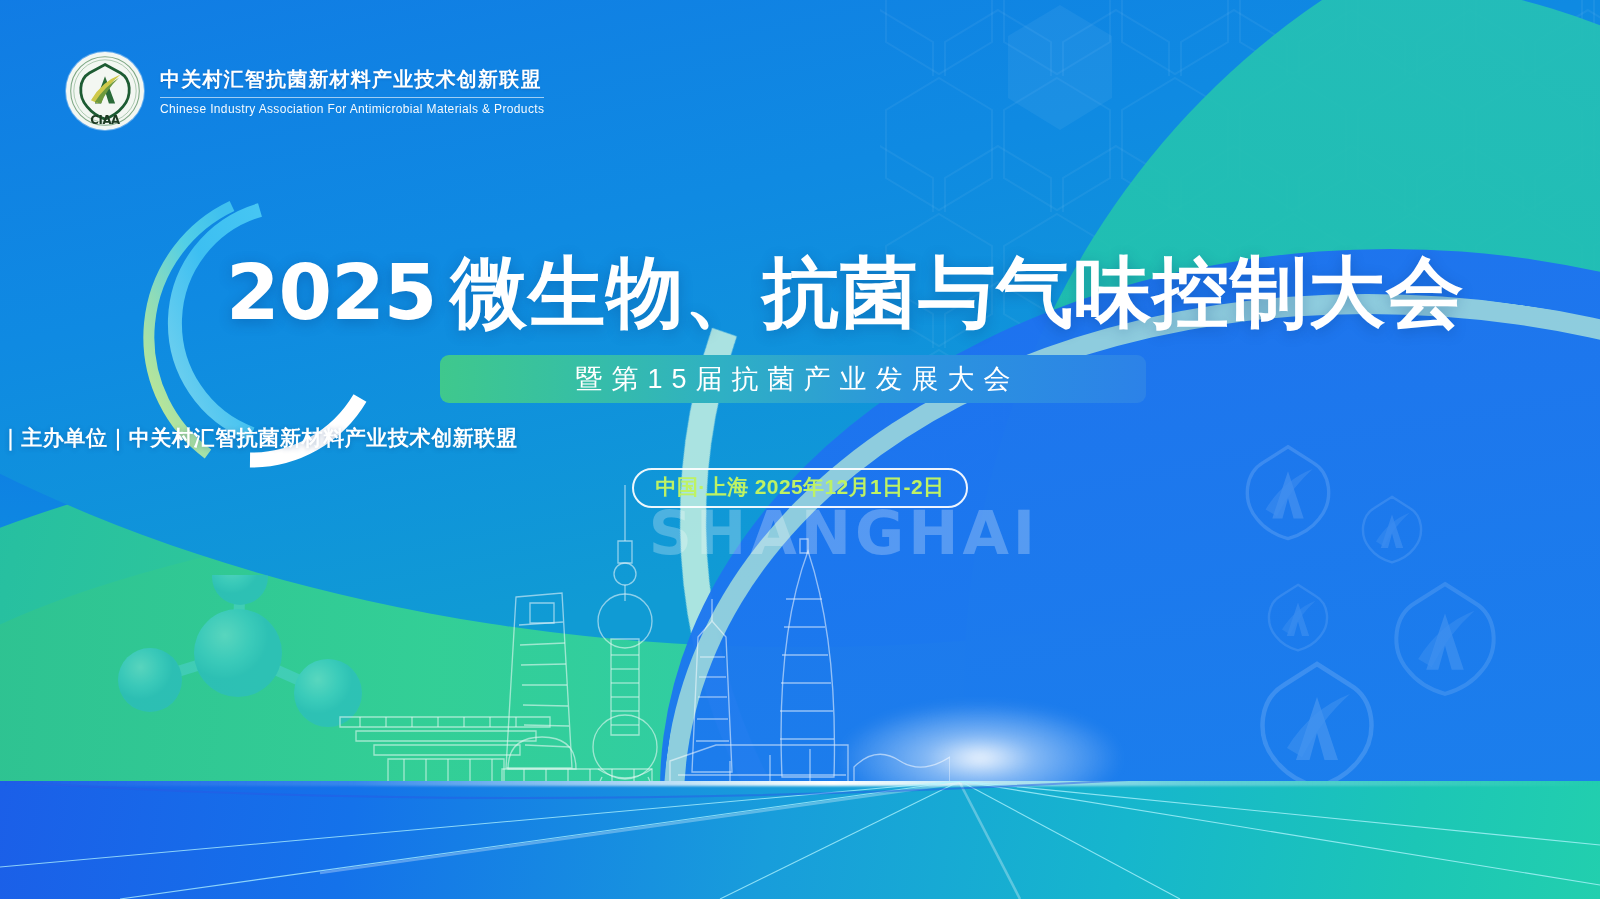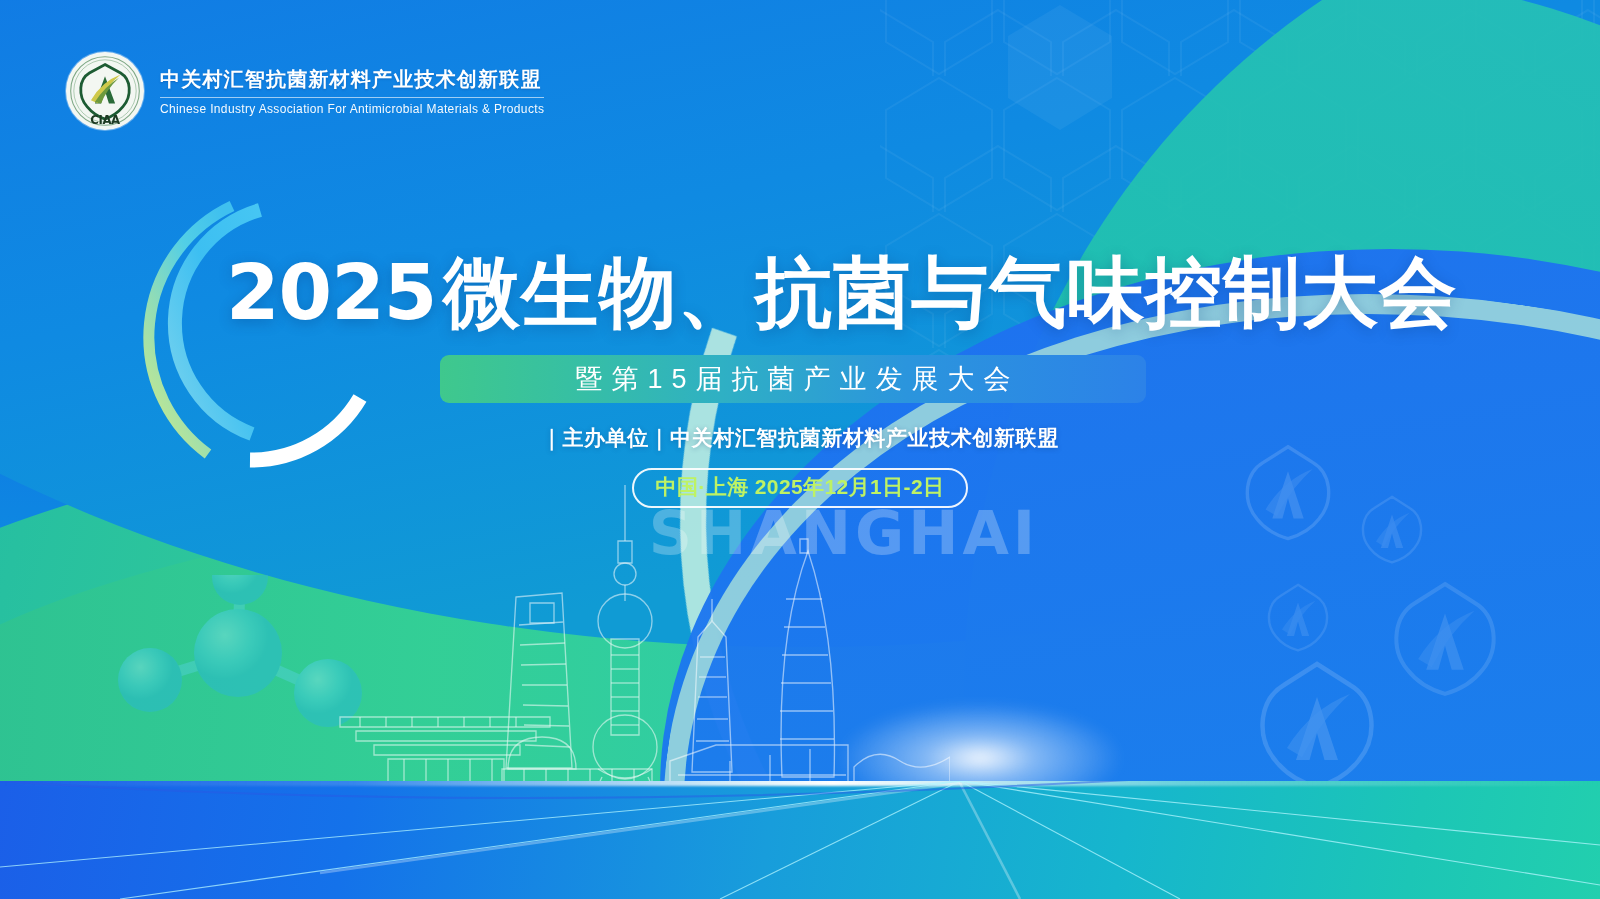--- a/index.html
+++ b/index.html
@@ -115,34 +115,34 @@
   
   .content{position:absolute;left:0;top:0;width:100%;z-index:35;}
   .title{
     position:absolute;left:226px;top:254px;width:1150px;
     color:#fff;font-size:77px;font-weight:700;letter-spacing:1px;line-height:1;
     white-space:nowrap;
     text-shadow:0 3px 14px rgba(4,46,110,.28);
   }
   .title .year{
     font-family:"DejaVu Sans","Liberation Sans",sans-serif;
-    font-weight:700;letter-spacing:-1px;margin-right:7px;
+    font-weight:700;letter-spacing:-1px;margin-right:14px;
   }
   .subtitle-bar{
     position:absolute;left:440px;top:355px;width:706px;height:48px;
     border-radius:9px;
     background:linear-gradient(90deg,#3fc88d 0%,#37c0a2 18%,#2fb0c4 40%,#2b95dd 66%,#2c82e8 100%);
     display:flex;align-items:center;justify-content:center;
   }
   .subtitle-bar span{
     color:#fff;font-size:27px;font-weight:400;letter-spacing:9px;
     text-indent:9px;white-space:nowrap;
   }
   .organizer{
-    position:absolute;left:0;top:424px;width:100%;text-align:center;
+    position:absolute;left:0;top:424px;width:100%;text-align:left;
     color:#fff;font-size:21px;font-weight:700;letter-spacing:.6px;white-space:nowrap;
     text-shadow:0 1px 5px rgba(4,46,110,.3);
   }
   .pill-wrap{position:absolute;left:0;top:468px;width:100%;display:flex;justify-content:center;}
   .pill{
     border:2px solid rgba(255,255,255,.92);border-radius:22px;
     padding:5px 22px 7px;color:#bef264;font-size:21px;font-weight:700;letter-spacing:.4px;
     white-space:nowrap;line-height:1.15;
   }
   .shanghai{

